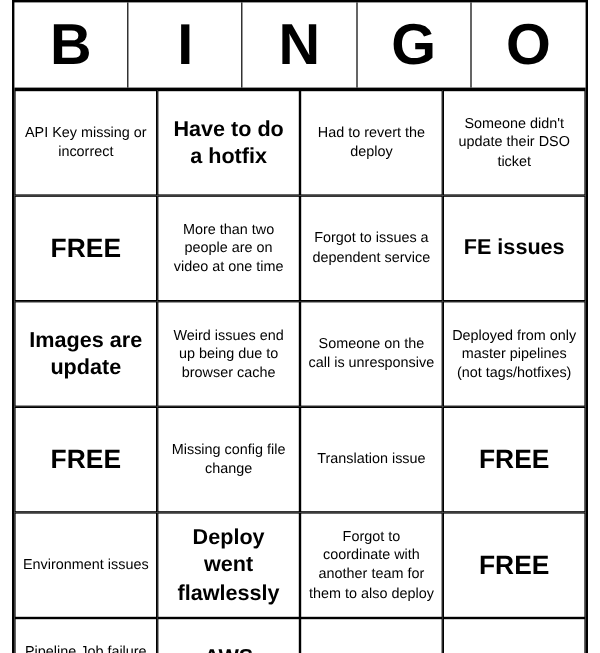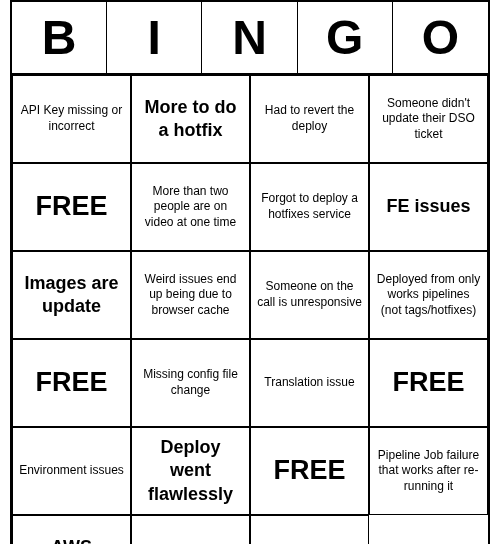--- a/index.html
+++ b/index.html
@@ -39,57 +39,58 @@
       display: flex;
       align-items: center;
       justify-content: center;
       text-align: center;
       padding: 6px;
       font-size: 12px;
       line-height: 1.3;
       position: relative;
     }
     .bingo-cell.free {
-      font-size: 27px;
+      font-size: 22px;
       font-weight: bold;
     }
     .bingo-cell.large-text {
       font-size: 18px;
       font-weight: bold;
     }
   </style>
 </head>
 <body>
 
 <div class="bingo-card">
   <div class="bingo-header">
     <div class="bingo-letter">B</div>
     <div class="bingo-letter">I</div>
     <div class="bingo-letter">N</div>
     <div class="bingo-letter">G</div>
     <div class="bingo-letter">O</div>
   </div>
   <div class="bingo-grid" id="grid-container">
   <div class="bingo-cell">API Key missing or incorrect</div>
-      <div class="bingo-cell large-text">More to do a hotfix</div>
+      <div class="bingo-cell large-text">Have to do a hotfix</div>
       <div class="bingo-cell">Had to revert the deploy</div>
       <div class="bingo-cell">Someone didn't update their DSO ticket</div>
       <div class="bingo-cell free">FREE</div>
       <div class="bingo-cell">More than two people are on video at one time</div>
-      <div class="bingo-cell">Forgot to deploy a hotfixes service</div>
+      <div class="bingo-cell">Forgot to issues a dependent service</div>
       <div class="bingo-cell large-text">FE issues</div>
       <div class="bingo-cell large-text">Images are update</div>
       <div class="bingo-cell">Weird issues end up being due to browser cache</div>
       <div class="bingo-cell">Someone on the call is unresponsive</div>
-      <div class="bingo-cell">Deployed from only works pipelines (not tags/hotfixes)</div>
+      <div class="bingo-cell">Deployed from only master pipelines (not tags/hotfixes)</div>
       <div class="bingo-cell free">FREE</div>
       <div class="bingo-cell">Missing config file change</div>
       <div class="bingo-cell">Translation issue</div>
       <div class="bingo-cell free">FREE</div>
       <div class="bingo-cell">Environment issues</div>
       <div class="bingo-cell large-text">Deploy went flawlessly</div>
+      <div class="bingo-cell">Forgot to coordinate with another team for them to also deploy</div>
       <div class="bingo-cell free">FREE</div>
       <div class="bingo-cell">Pipeline Job failure that works after re-running it</div>
       <div class="bingo-cell large-text">AWS Outage</div>
       <div class="bingo-cell large-text">BE issues</div>
       <div class="bingo-cell free">FREE</div>
     </div>
 </div>
 
 </body></html>

